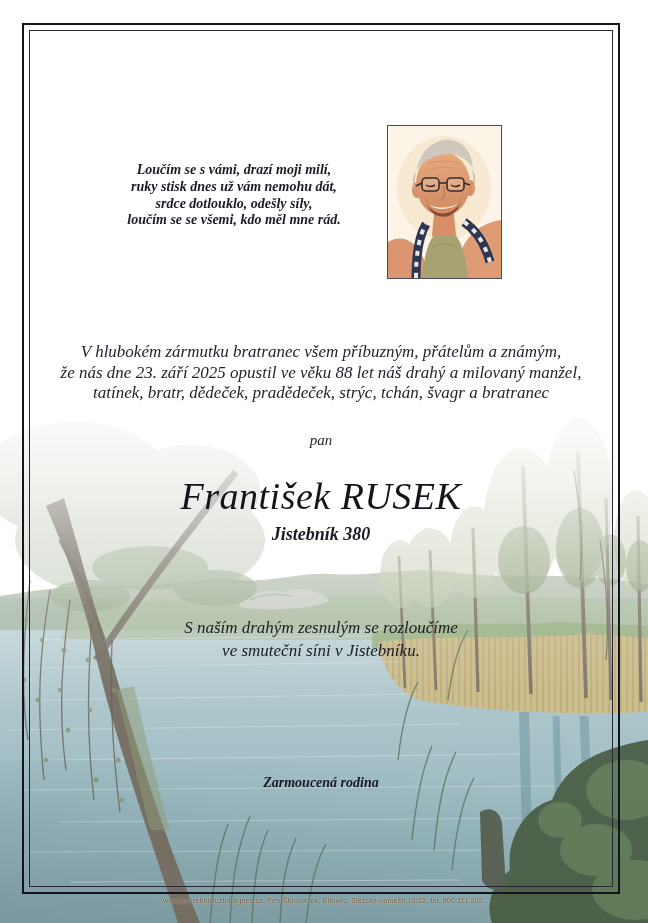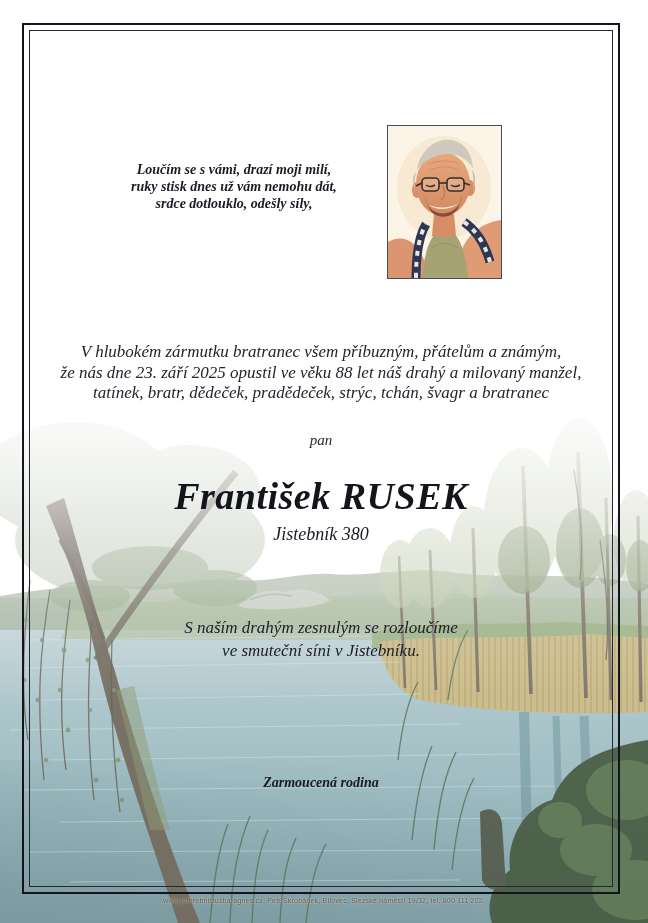--- a/index.html
+++ b/index.html
@@ -12,22 +12,22 @@
   .frame-inner{position:absolute;left:29px;top:30px;right:35px;bottom:36px;border:1px solid #262634;pointer-events:none;}
   .txt{position:absolute;left:29px;right:35px;text-align:center;color:#1e1e28;font-style:italic;}
   .poem{top:162px;left:29px;width:410px;right:auto;font-weight:700;font-size:14px;line-height:16.8px;color:#1b1b25;}
   .photo{
     position:absolute;left:387px;top:125px;width:113px;height:152px;
     border:1px solid #4b4b57;background:#fcf4e6;
   }
   .photo svg{display:block;}
   .announcement{top:342px;font-size:17px;line-height:20.5px;color:#24242e;}
   .honorific{top:432px;font-size:15px;color:#2a2a33;}
-  .name{top:474px;font-size:38px;font-weight:700;color:#14141c;letter-spacing:0.5px;}
-  .address{top:524px;font-size:18px;font-weight:400;color:#1b1b25;}
+  .name{top:474px;font-size:38px;font-weight:400;color:#14141c;letter-spacing:0.5px;}
+  .address{top:524px;font-size:18px;font-weight:700;color:#1b1b25;}
   .ceremony{top:617px;font-size:17px;line-height:22.5px;color:#20202a;}
   .ceremony .strong{font-size:19.5px;font-weight:700;color:#16161f;}
   .closing{top:740px;font-size:14px;font-weight:700;color:#1b1b25;margin-top:35px;}
   .footer{
     position:absolute;left:0;right:0;top:897px;text-align:center;
     font-style:normal;font-size:7px;letter-spacing:0.2px;color:#6e5338;
     text-shadow:0 0 2px rgba(255,255,255,0.85);
     font-family:"Liberation Sans","DejaVu Sans",sans-serif;
   }
 </style>
@@ -193,20 +193,21 @@
     <rect x="0" y="0" width="648" height="923" fill="url(#fadeG)"></rect>
   </svg>
 
   <div class="frame-outer"></div>
   <div class="frame-inner"></div>
 
   <div class="txt poem">
     <div>Loučím se s vámi, drazí moji milí,</div>
     <div>ruky stisk dnes už vám nemohu dát,</div>
     <div>srdce dotlouklo, odešly síly,</div>
+    <div>loučím se se všemi, kdo měl mne rád.</div>
   </div>
 
   <div class="photo">
     <svg width="113" height="152" viewBox="0 0 113 152" aria-hidden="true">
       <defs>
         <linearGradient id="skinG" x1="0" y1="0" x2="0" y2="1">
           <stop offset="0" stop-color="#e8a87e"></stop>
           <stop offset="1" stop-color="#d08a60"></stop>
         </linearGradient>
       </defs>

